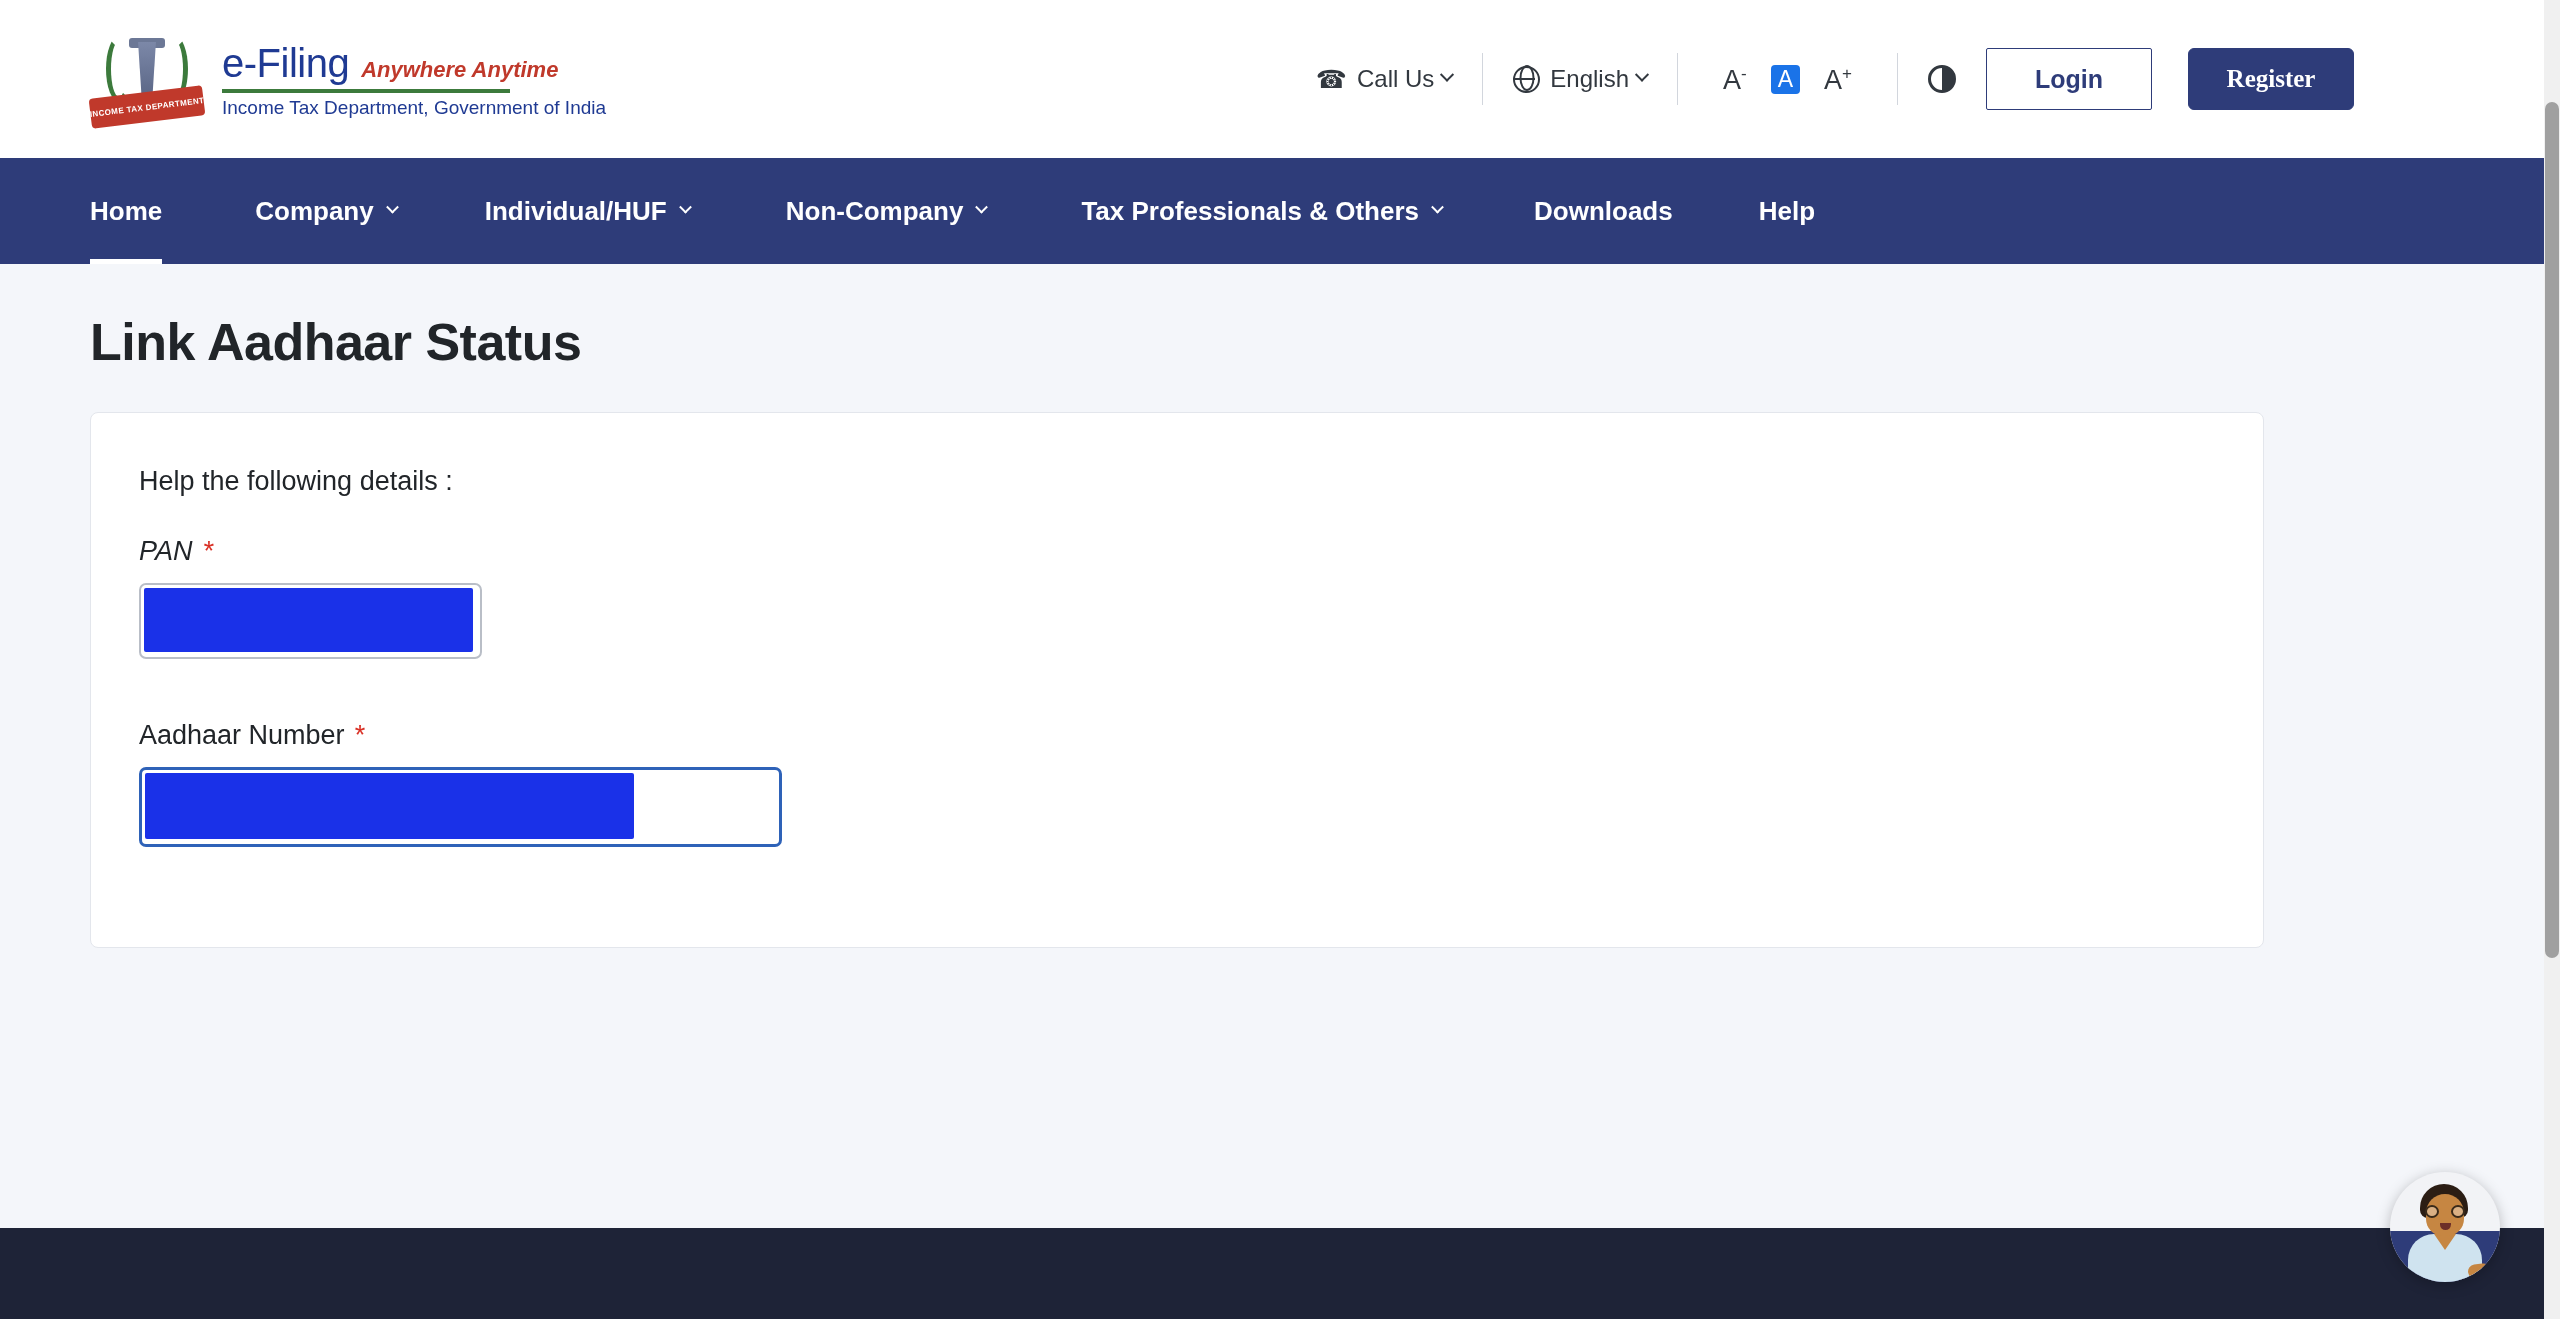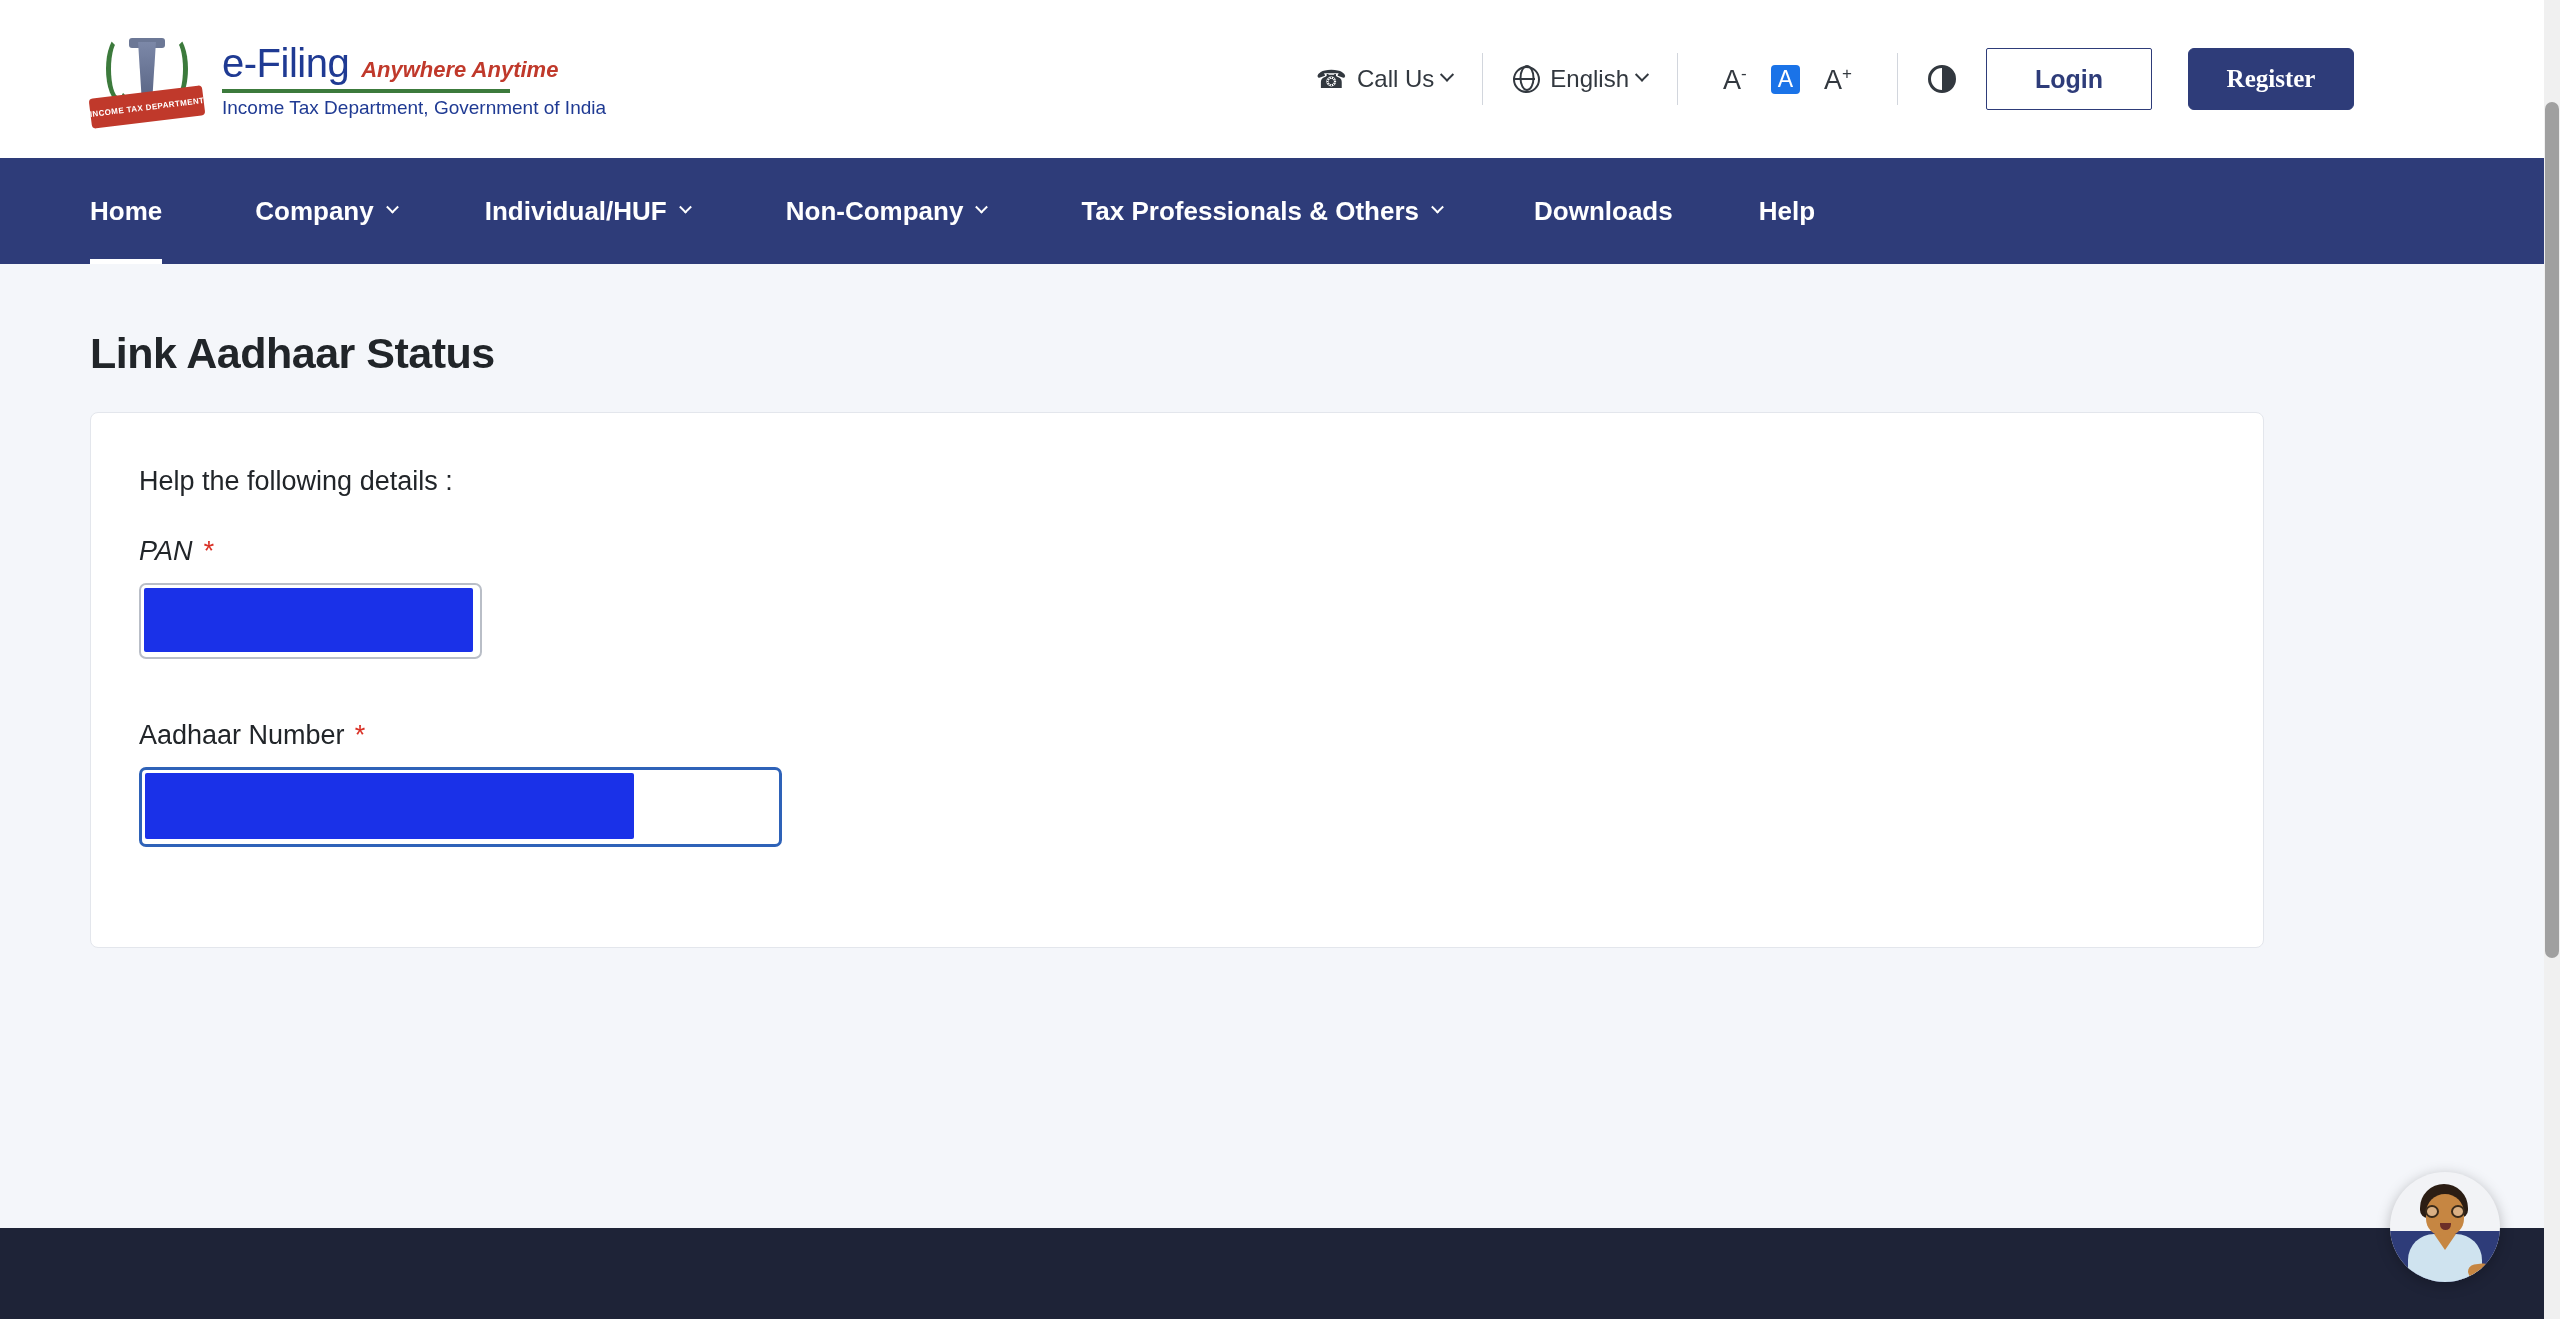--- a/index.html
+++ b/index.html
@@ -271,25 +271,24 @@
     top: 264px; left: 0;
     width: 2544px;
     height: 964px;
     background: #f4f6fa;
   }
 
   .page-title {
     position: absolute;
     left: 90px;
     top: 48px;
-    font-size: 43px;
+    font-size: 52px;
     font-weight: bold;
     color: #212529;
     letter-spacing: -0.5px;
-    margin-top: 17px;
   }
 
   .form-card {
     position: absolute;
     left: 90px;
     top: 148px;
     width: 2174px;
     height: 536px;
     background: #ffffff;
     border: 1px solid #e3e6ec;

